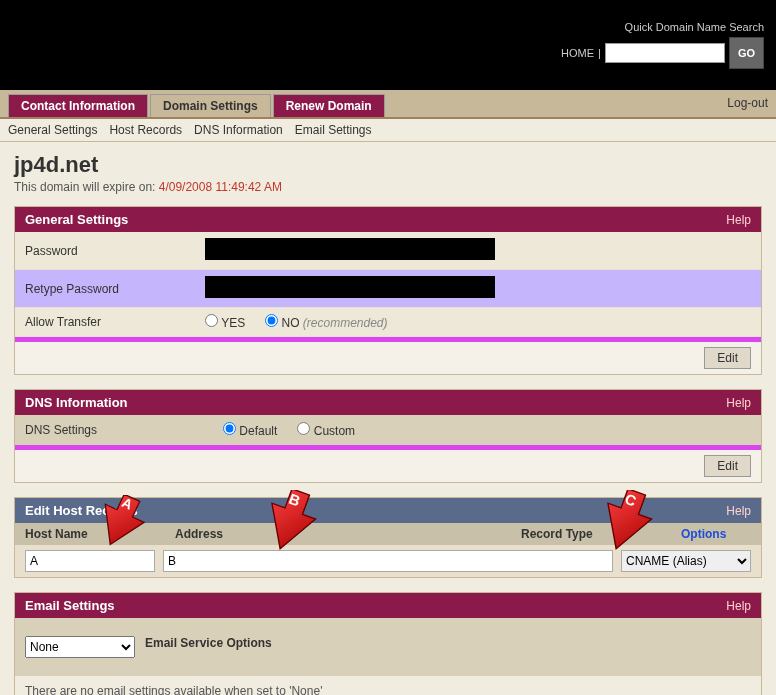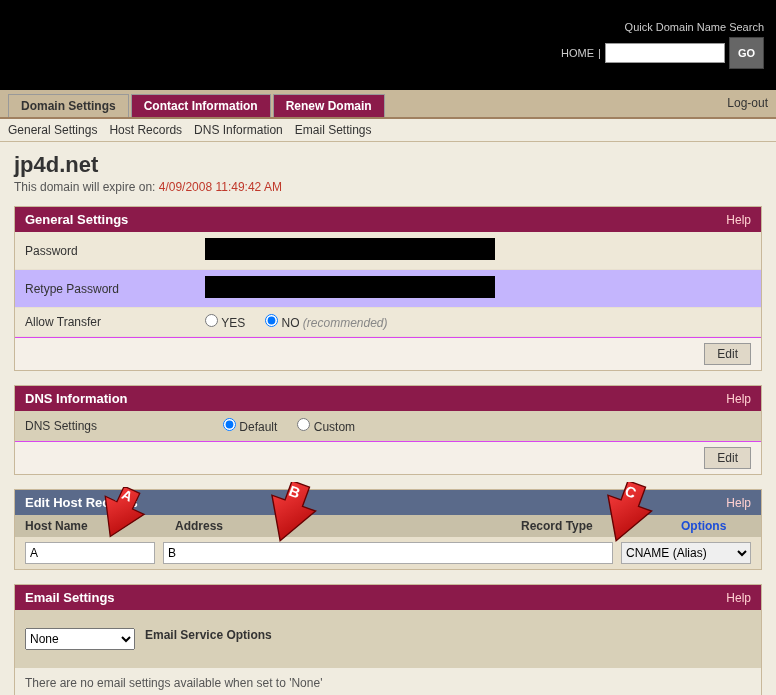--- a/index.html
+++ b/index.html
@@ -211,21 +211,21 @@
     }
     .transfer-options .recommended {
       color: #888;
       font-style: italic;
     }
     .section-footer {
       background: #f5f0e8;
       padding: 5px 10px;
       display: flex;
       justify-content: flex-end;
-      border-top: 1px solid #d946ef;
+      border-top: 5px solid #d946ef;
     }
     .btn {
       padding: 3px 12px;
       font-size: 12px;
       cursor: pointer;
       border: 1px solid #999;
       background: #e0d8c8;
       color: #333;
     }
 
@@ -380,22 +380,22 @@
       <a class="home-link">HOME</a>
       <span class="pipe">|</span>
       <input type="text" placeholder="" style="">
       <button class="go-btn">GO</button>
     </div>
   </div>
 </div>
 
 <div class="nav-tabs">
   <div class="nav-tabs-left">
+    <a class="nav-tab tab-contact">Contact Information</a>
     <a class="nav-tab tab-domain active">Domain Settings</a>
-    <a class="nav-tab tab-contact">Contact Information</a>
     <a class="nav-tab tab-renew">Renew Domain</a>
   </div>
   <a class="logout-link">Log-out</a>
 </div>
 
 <div class="sub-nav">
   <a class="sub-nav-item">General Settings</a>
   <a class="sub-nav-item">Host Records</a>
   <a class="sub-nav-item">DNS Information</a>
   <a class="sub-nav-item">Email Settings</a>

